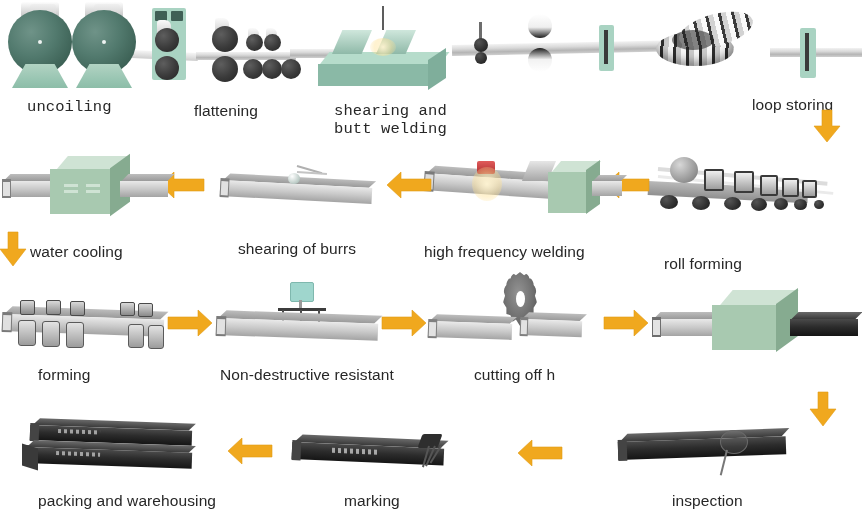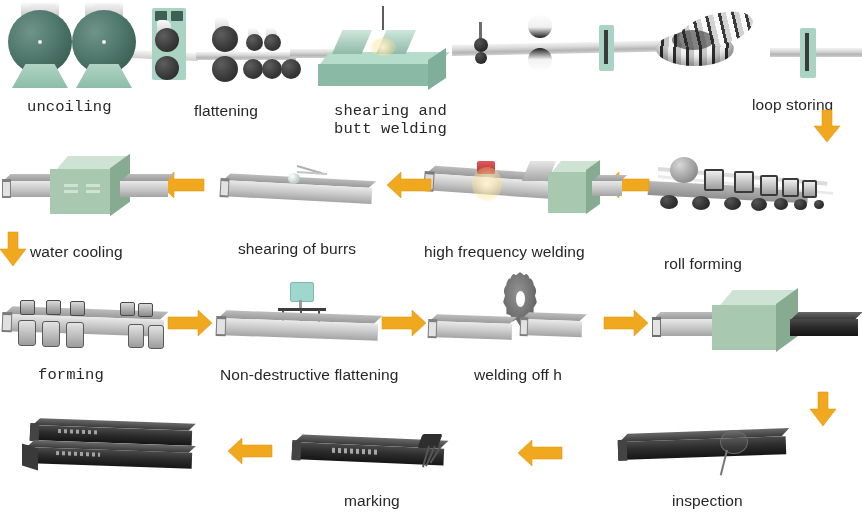--- a/index.html
+++ b/index.html
@@ -373,23 +373,23 @@
       <div class="bt" style="left:14px;top:0;width:66px;height:16px;transform:skewX(-40deg);"></div>
       <div class="bf" style="left:0;top:15px;width:66px;height:45px;"></div>
       <div class="bs" style="left:64px;top:6px;width:22px;height:48px;transform:skewY(-36deg);"></div>
     </div>
     <div class="tube tubeblk" style="left:138px;top:22px;width:68px;height:28px;">
       <div class="tt" style="left:5px;top:0;width:64px;height:7px;transform:skewX(-45deg);"></div>
       <div class="tf" style="left:0;top:7px;width:68px;height:17px;"></div>
     </div>
   </div>
 
-  <div class="label" style="left:38px;top:366px;font-family:Liberation Mono, monospace;">forming</div>
-  <div class="label" style="left:220px;top:366px;">Non-destructive flattening</div>
-  <div class="label" style="left:474px;top:366px;">welding off h</div>
+  <div class="label" style="left:38px;top:366px;">forming</div>
+  <div class="label" style="left:220px;top:366px;">Non-destructive resistant</div>
+  <div class="label" style="left:474px;top:366px;">cutting off h</div>
 
   <div class="arrow" style="left:810px;top:392px;">
     <svg width="26" height="34" viewBox="0 0 26 34">
       <polygon points="8,0 18,0 18,17 26,17 13,34 0,17 8,17" fill="#F0A81E" stroke="#E09A12" stroke-width="0.6"></polygon>
     </svg>
   </div>
 
   <div class="node" style="left:618px;top:428px;width:180px;height:42px;">
     <div class="tube tubeblk tilt" style="left:0;top:6px;width:168px;height:32px;transform:rotate(-2deg);">
       <div class="tt" style="left:6px;top:0;width:162px;height:8px;transform:skewX(-45deg);"></div>
@@ -437,16 +437,17 @@
     <div class="tube tubeblk tilt" style="left:2px;top:22px;width:168px;height:30px;transform:rotate(2deg);">
       <div class="tt" style="left:6px;top:0;width:162px;height:7px;transform:skewX(-45deg);"></div>
       <div class="tf" style="left:0;top:7px;width:168px;height:16px;"></div>
       <div class="cap" style="left:0;top:5px;width:10px;height:19px;background:#444;"></div>
       <div style="position:absolute;left:32px;top:10px;width:44px;height:4px;
            background:repeating-linear-gradient(90deg,#b6b6b6 0 3px,transparent 3px 6px);opacity:.85;"></div>
     </div>
     <div style="position:absolute;left:0;top:28px;width:16px;height:22px;background:#3a3a3a;transform:skewY(18deg);"></div>
   </div>
 
+  <div class="label" style="left:38px;top:492px;">packing and warehousing</div>
   <div class="label" style="left:344px;top:492px;">marking</div>
   <div class="label" style="left:672px;top:492px;">inspection</div>
 
 </div>
 
 </body></html>

